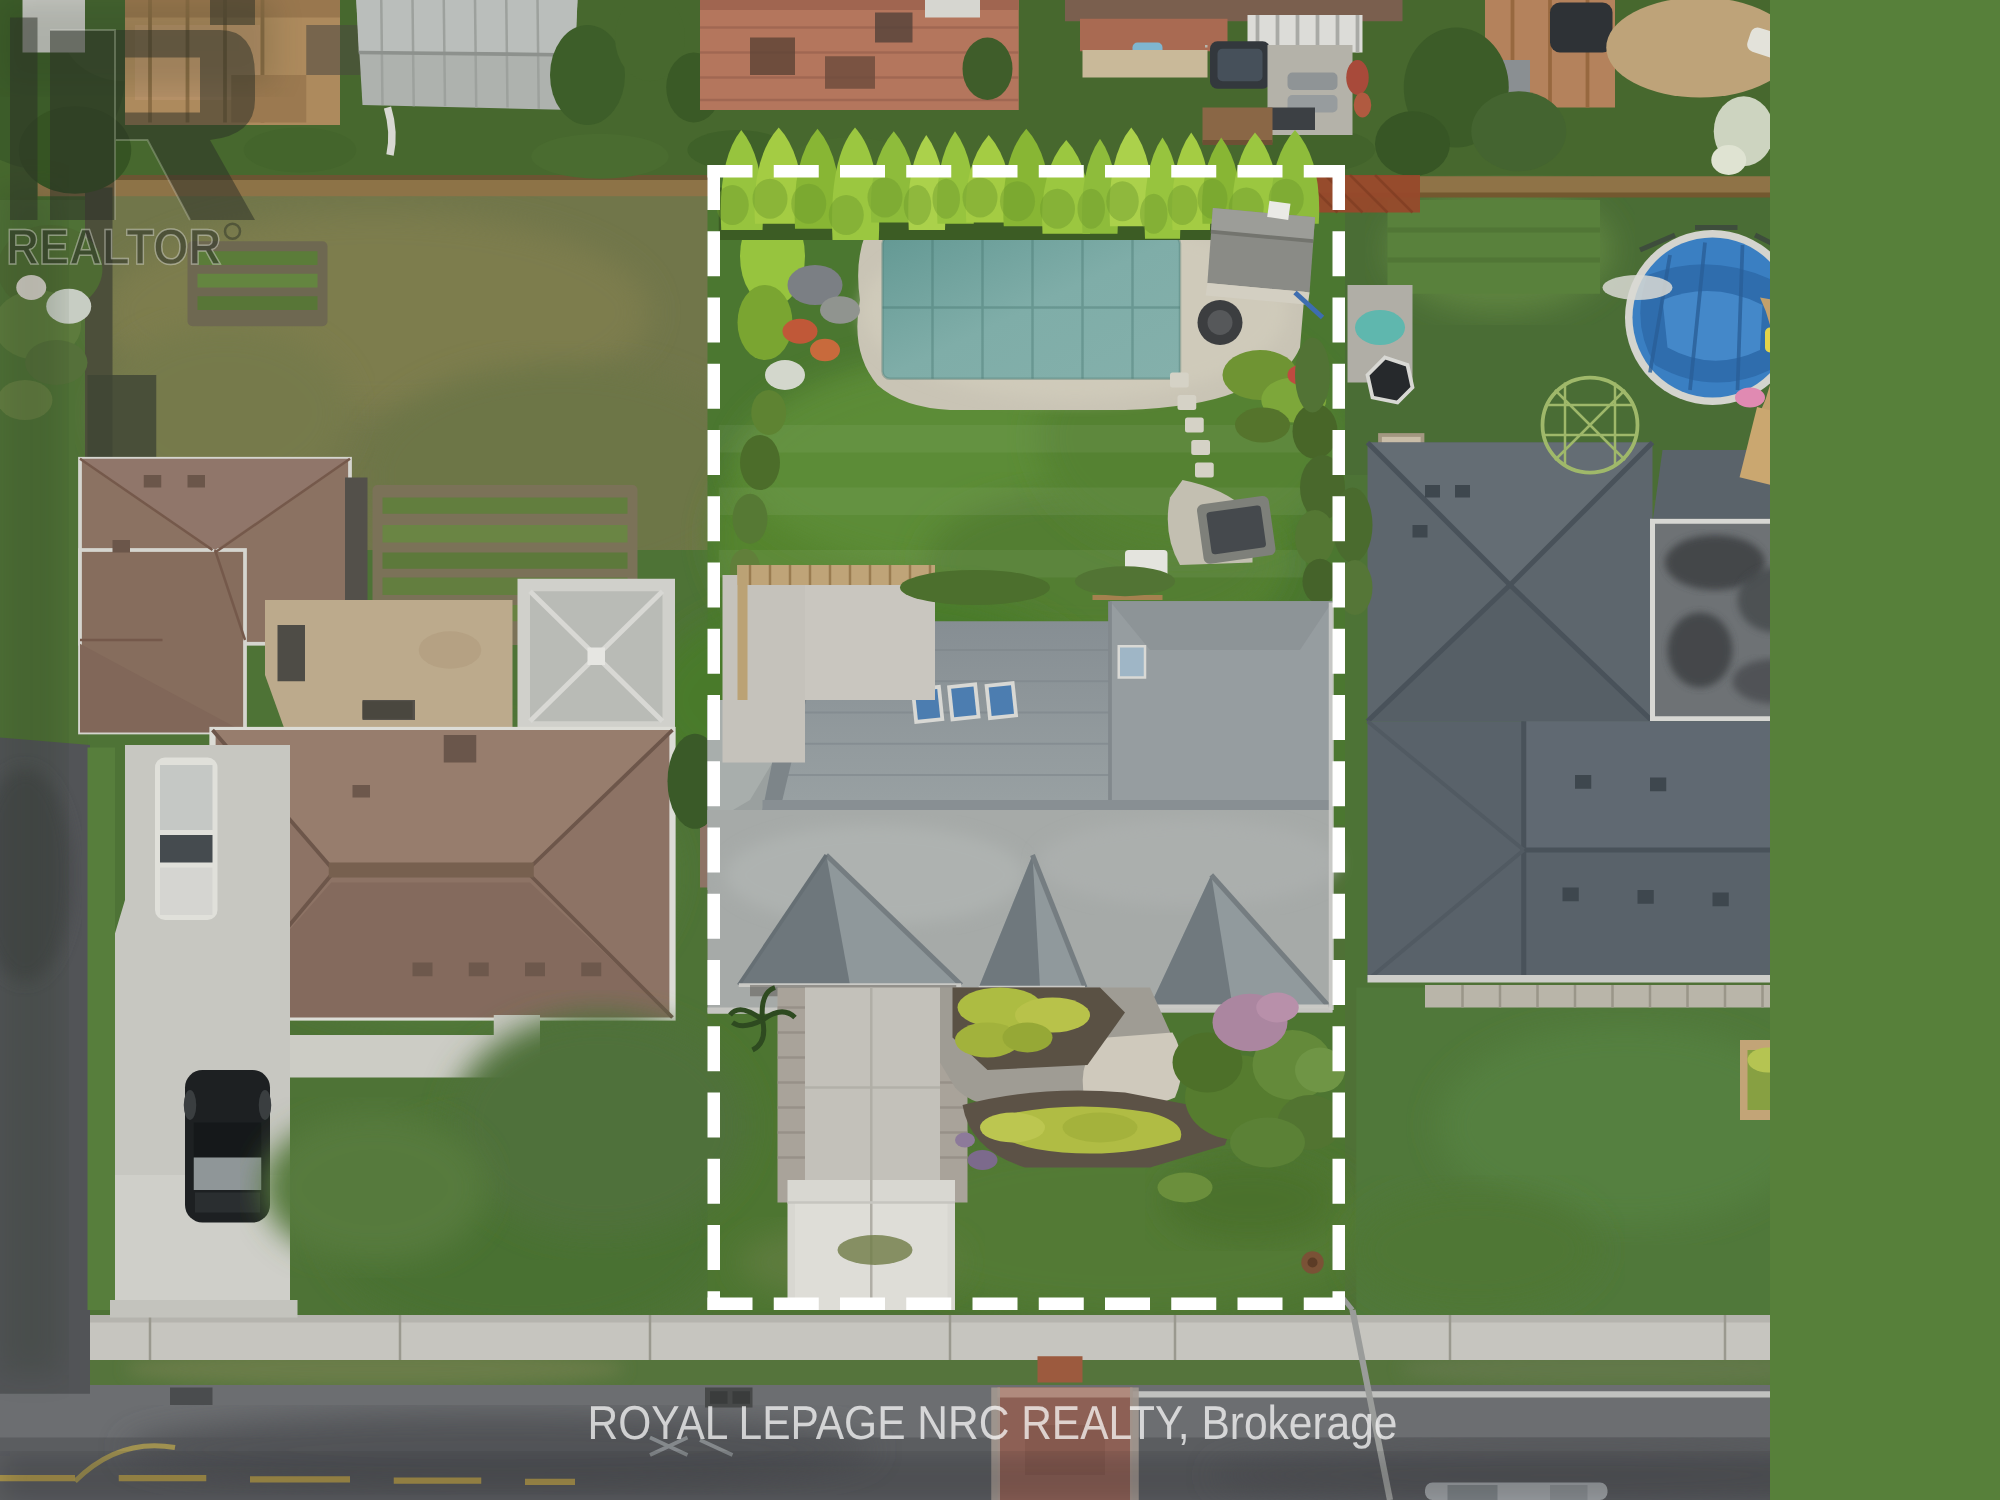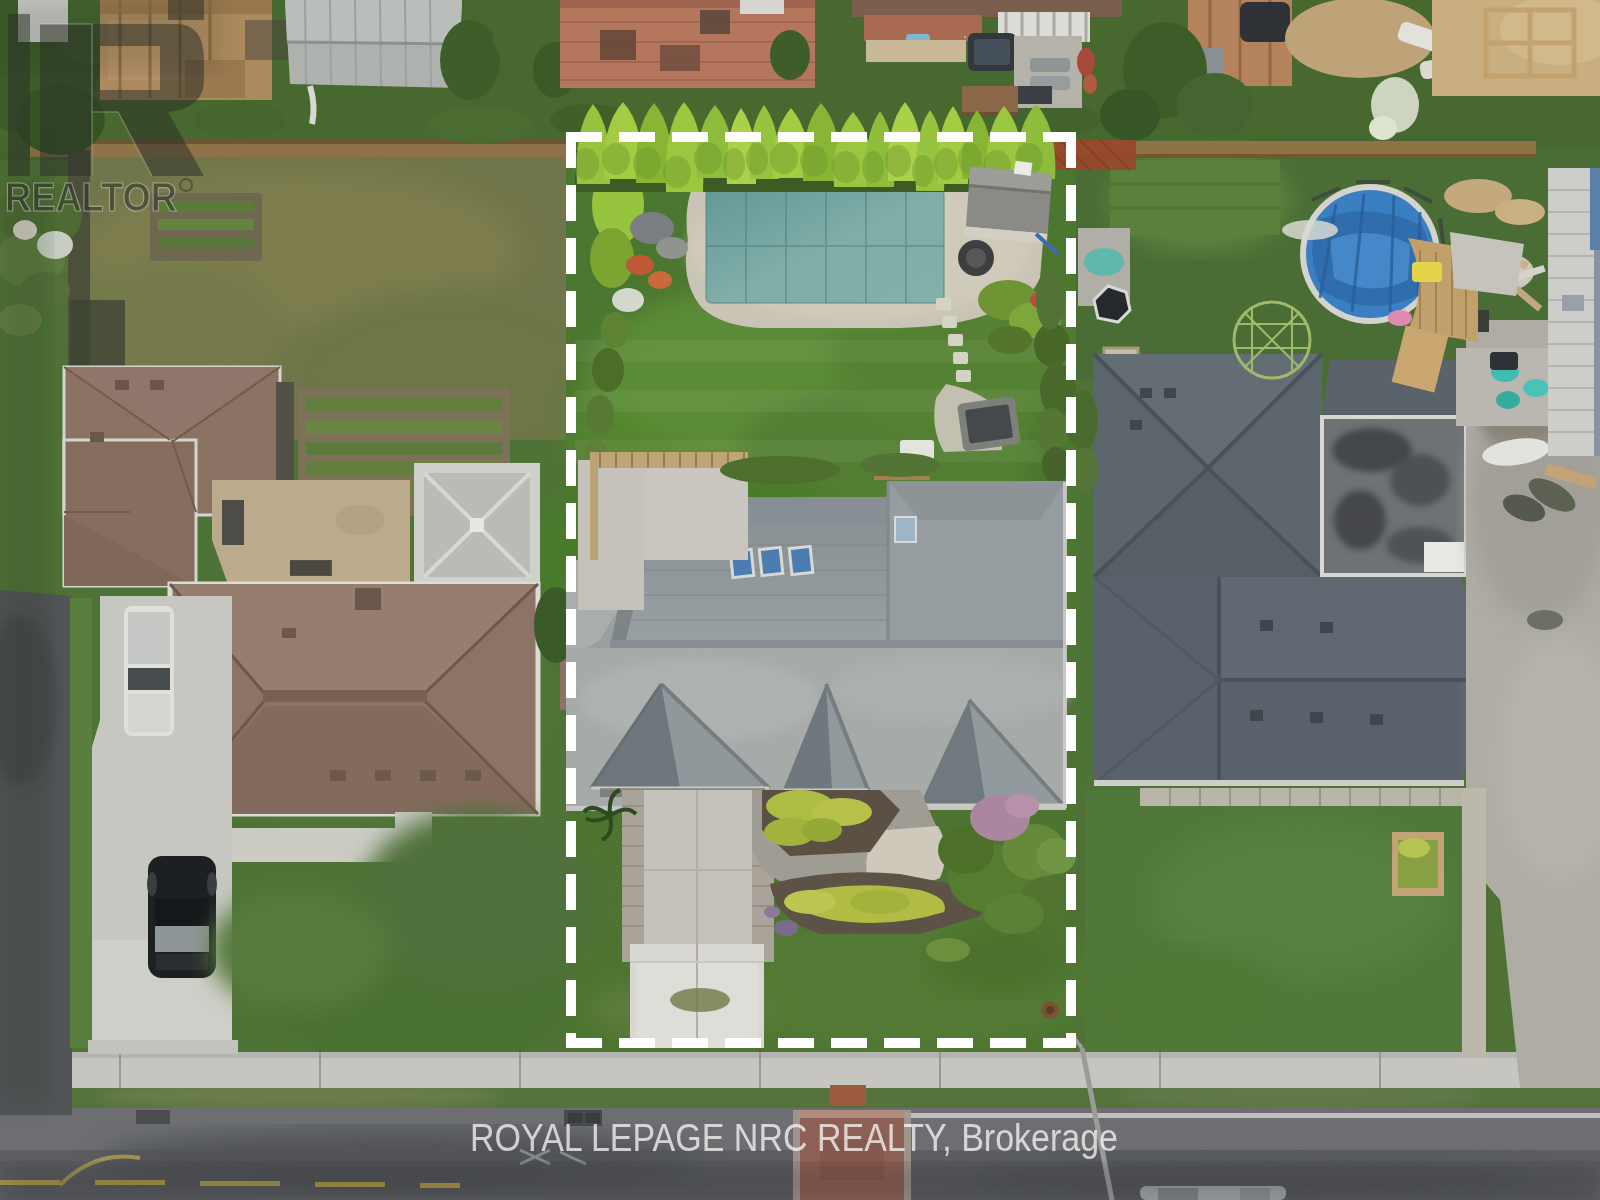--- a/index.html
+++ b/index.html
@@ -1,16 +1,16 @@
 <!DOCTYPE html>
 <html><head>
 <meta charset="utf-8">
 <style>
 html,body{margin:0;padding:0;background:#57803a;}
-#scene{position:relative;width:1600px;height:1200px;overflow:hidden;font-family:"Liberation Sans", sans-serif;}
+#scene{position:relative;width:1416px;height:1200px;overflow:hidden;font-family:"Liberation Sans", sans-serif;}
 </style>
 </head>
 <body>
 <div id="scene">
 <svg width="1600" height="1200" viewBox="0 0 1600 1200" xmlns="http://www.w3.org/2000/svg">
 <defs>
 <filter id="b6">
           <feGaussianBlur stdDeviation="6"></feGaussianBlur>
         </filter>
 <filter id="b12">

